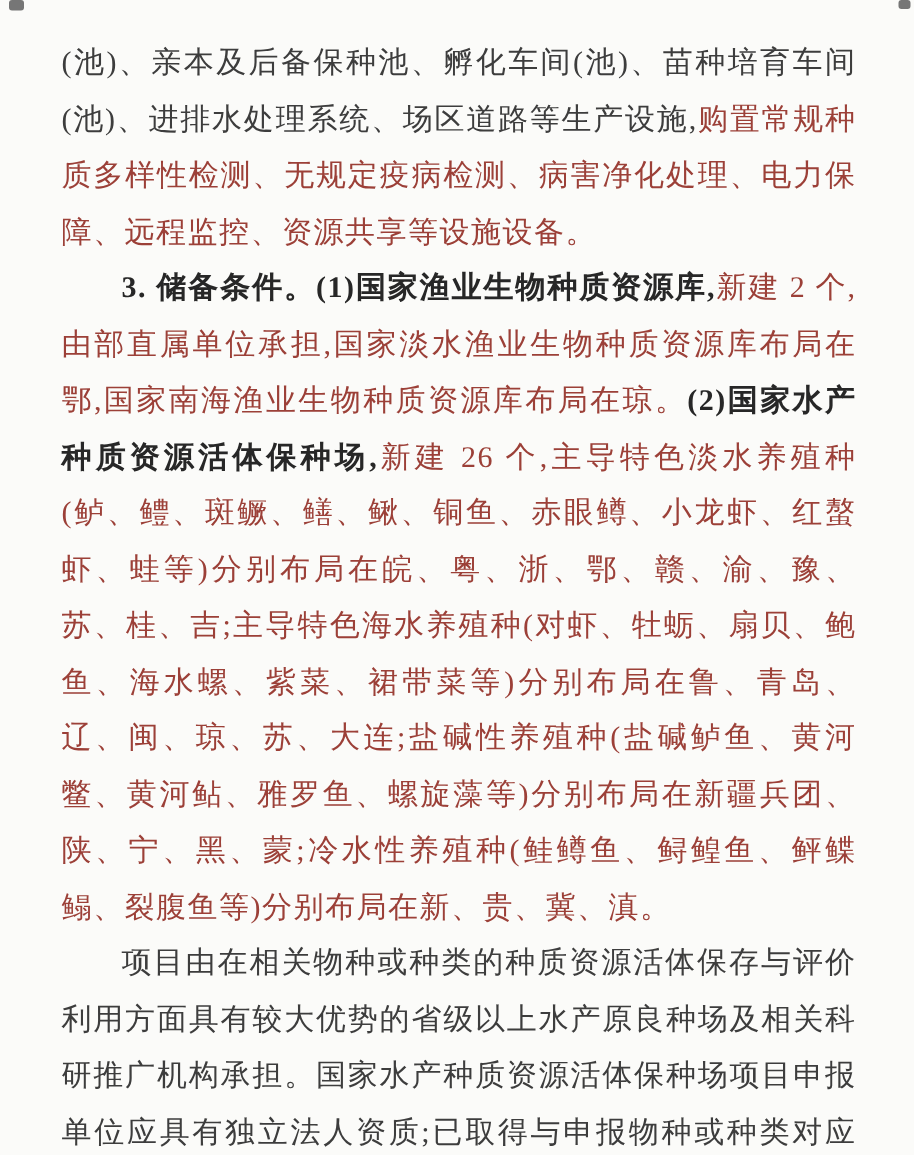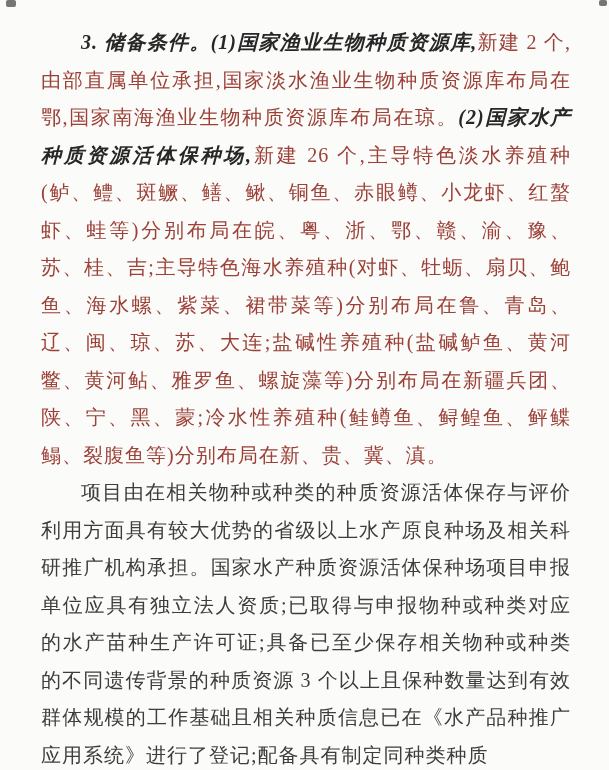--- a/index.html
+++ b/index.html
@@ -33,27 +33,28 @@
     font-size: 20px;
     line-height: 37.5px;
     letter-spacing: 1px;
     text-align: justify;
     text-justify: inter-character;
     word-break: break-all;
   }
   p.para.indent { text-indent: 2em; }
 
   .seg-black { color: var(--ink, #3d3d3d); }
-  .seg-bold  { color: var(--bold-ink, #272727); font-weight: 700; font-style: italic; }
+  .seg-bold  { color: var(--bold-ink, #272727); font-weight: 700; }
   .seg-red   { color: var(--red-ink, #9c4038); }
 </style>
 </head>
 <body style="background: rgb(251, 251, 249);">
 
 <div class="artifact left"></div>
 <div class="artifact right"></div>
 
 <div class="doc">
   <div>
+      <p class="para"><span class="seg-black">(池)、亲本及后备保种池、孵化车间(池)、苗种培育车间(池)、进排水处理系统、场区道路等生产设施,</span><span class="seg-red">购置常规种质多样性检测、无规定疫病检测、病害净化处理、电力保障、远程监控、资源共享等设施设备。</span></p>
       <p class="para indent"><span class="seg-bold">3. 储备条件。(1)国家渔业生物种质资源库,</span><span class="seg-red">新建 2 个,由部直属单位承担,国家淡水渔业生物种质资源库布局在鄂,国家南海渔业生物种质资源库布局在琼。</span><span class="seg-bold">(2)国家水产种质资源活体保种场,</span><span class="seg-red">新建 26 个,主导特色淡水养殖种(鲈、鳢、斑鳜、鳝、鳅、铜鱼、赤眼鳟、小龙虾、红螯虾、蛙等)分别布局在皖、粤、浙、鄂、赣、渝、豫、苏、桂、吉;主导特色海水养殖种(对虾、牡蛎、扇贝、鲍鱼、海水螺、紫菜、裙带菜等)分别布局在鲁、青岛、辽、闽、琼、苏、大连;盐碱性养殖种(盐碱鲈鱼、黄河鳖、黄河鲇、雅罗鱼、螺旋藻等)分别布局在新疆兵团、陕、宁、黑、蒙;冷水性养殖种(鲑鳟鱼、鲟鳇鱼、鲆鲽鳎、裂腹鱼等)分别布局在新、贵、冀、滇。</span></p>
       <p class="para indent"><span class="seg-black">项目由在相关物种或种类的种质资源活体保存与评价利用方面具有较大优势的省级以上水产原良种场及相关科研推广机构承担。国家水产种质资源活体保种场项目申报单位应具有独立法人资质;已取得与申报物种或种类对应的水产苗种生产许可证;具备已至少保存相关物种或种类的不同遗传背景的种质资源 3 个以上且保种数量达到有效群体规模的工作基础且相关种质信息已在《水产品种推广应用系统》进行了登记;配备具有制定同种类种质</span></p>
     </div>
 </div>
 
 </body></html>

